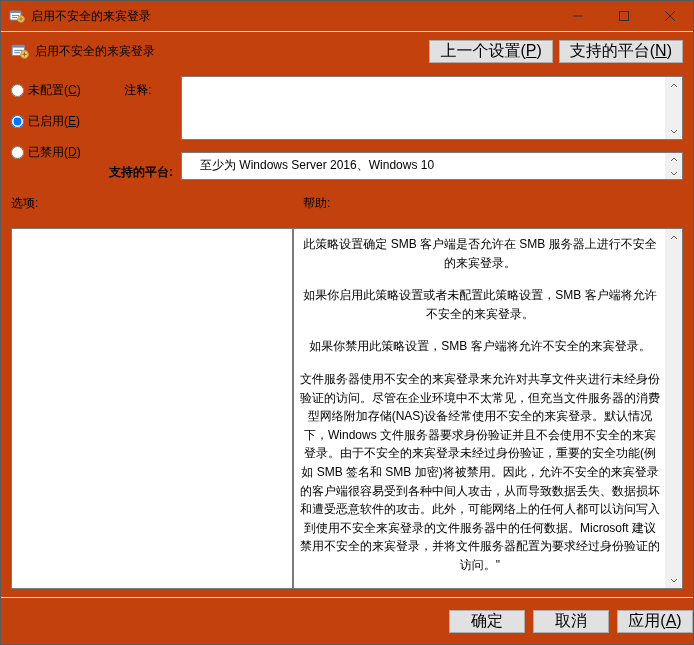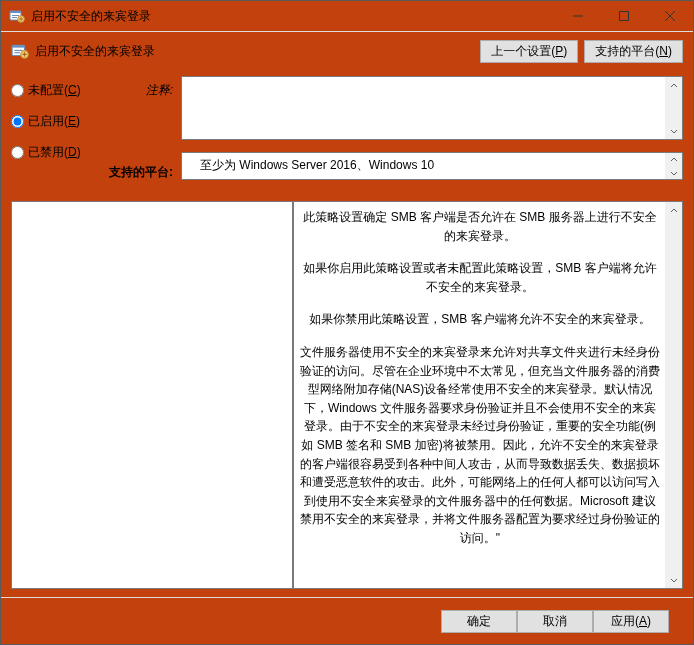--- a/index.html
+++ b/index.html
@@ -64,21 +64,21 @@
   }
   .toolbar-title {
     flex: 1;
     font-size: 12px;
   }
   .nav-btn {
     min-width: 96px;
     height: 23px;
     border: 1px solid #adadad;
     background: #e1e1e1;
-    font-size: 12px;
+    font-size: 16px;
     font-family: inherit;
     padding: 0 10px;
     display: inline-flex;
     align-items: center;
     justify-content: center;
     cursor: default;
   }
   .mnemonic { text-decoration: underline; }
 
   .upper {
@@ -94,21 +94,21 @@
     padding-top: 6px;
   }
   .radio-row { display: flex; align-items: center; white-space: nowrap; }
   .radio-row input[type=radio] { margin: 0 4px 0 0; width: 13px; height: 13px; }
 
   .labels-col {
     width: 70px;
     display: flex;
     flex-direction: column;
   }
-  .label-comment { height: 60px; padding-top: 6px; text-align: right; font-style: italic; }
+  .label-comment { height: 60px; padding-top: 6px; text-align: center; }
   .label-platform { padding-top: 22px; text-align: right; font-weight: bold; }
 
   .fields-col {
     flex: 1;
     display: flex;
     flex-direction: column;
     gap: 12px;
   }
   .comment-box {
     height: 64px;
@@ -175,21 +175,22 @@
   }
   .help-box p { margin: 0 0 14px 0; }
   .help-box .vscroll { right: 0; }
 
   .footer {
     height: 46px;
     border-top: 1px solid #ddd;
     display: flex;
     align-items: center;
     justify-content: flex-end;
-    padding: 0 24px;
+    gap: 8px;
+    padding: 0 0;
   }
   .footer .nav-btn { min-width: 76px; }
 </style>
 </head>
 <body>
 
 <div class="window">
 
   <div class="titlebar">
     <span class="titlebar-icon">
@@ -291,20 +292,24 @@
           <div class="arrow">
               <svg width="8" height="8" viewBox="0 0 8 8">
                 <path d="M1 3 L4 6 L7 3" stroke="currentColor" fill="none"></path>
               </svg>
             </div>
         </div>
       </div>
     </div>
   </div>
 
+  <div class="headers">
+    <div class="left">选项:</div>
+    <div class="right">帮助:</div>
+  </div>
 
   <div class="main">
     <div class="options-box"></div>
     <div class="help-box">
       <p>此策略设置确定 SMB 客户端是否允许在 SMB 服务器上进行不安全的来宾登录。</p>
       <p>如果你启用此策略设置或者未配置此策略设置，SMB 客户端将允许不安全的来宾登录。</p>
       <p>如果你禁用此策略设置，SMB 客户端将允许不安全的来宾登录。</p>
       <p>文件服务器使用不安全的来宾登录来允许对共享文件夹进行未经身份验证的访问。尽管在企业环境中不太常见，但充当文件服务器的消费型网络附加存储(NAS)设备经常使用不安全的来宾登录。默认情况下，Windows 文件服务器要求身份验证并且不会使用不安全的来宾登录。由于不安全的来宾登录未经过身份验证，重要的安全功能(例如 SMB 签名和 SMB 加密)将被禁用。因此，允许不安全的来宾登录的客户端很容易受到各种中间人攻击，从而导致数据丢失、数据损坏和遭受恶意软件的攻击。此外，可能网络上的任何人都可以访问写入到使用不安全来宾登录的文件服务器中的任何数据。Microsoft 建议禁用不安全的来宾登录，并将文件服务器配置为要求经过身份验证的访问。"</p>
       <div class="vscroll">
         <div class="arrow">

